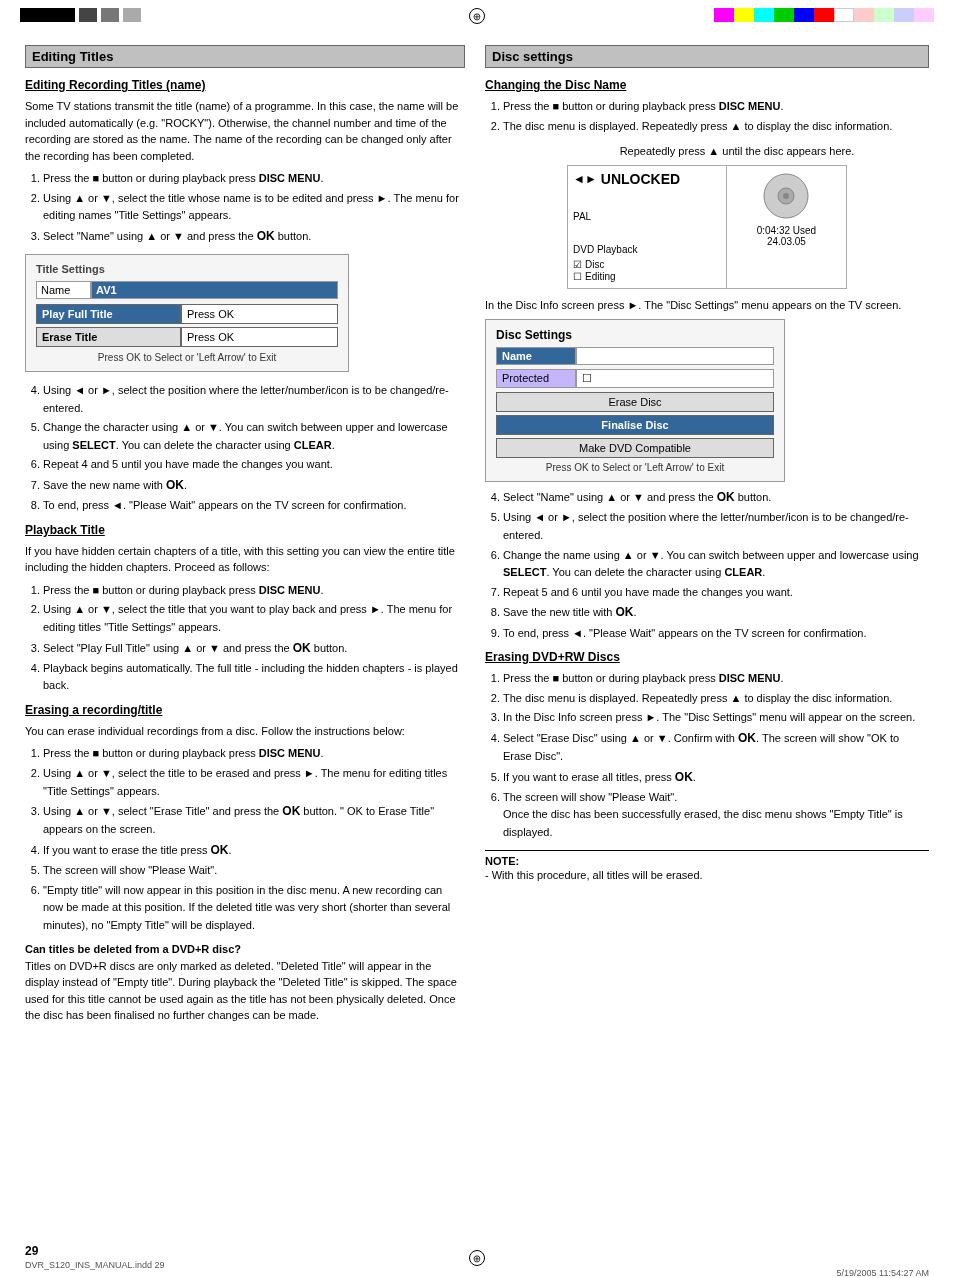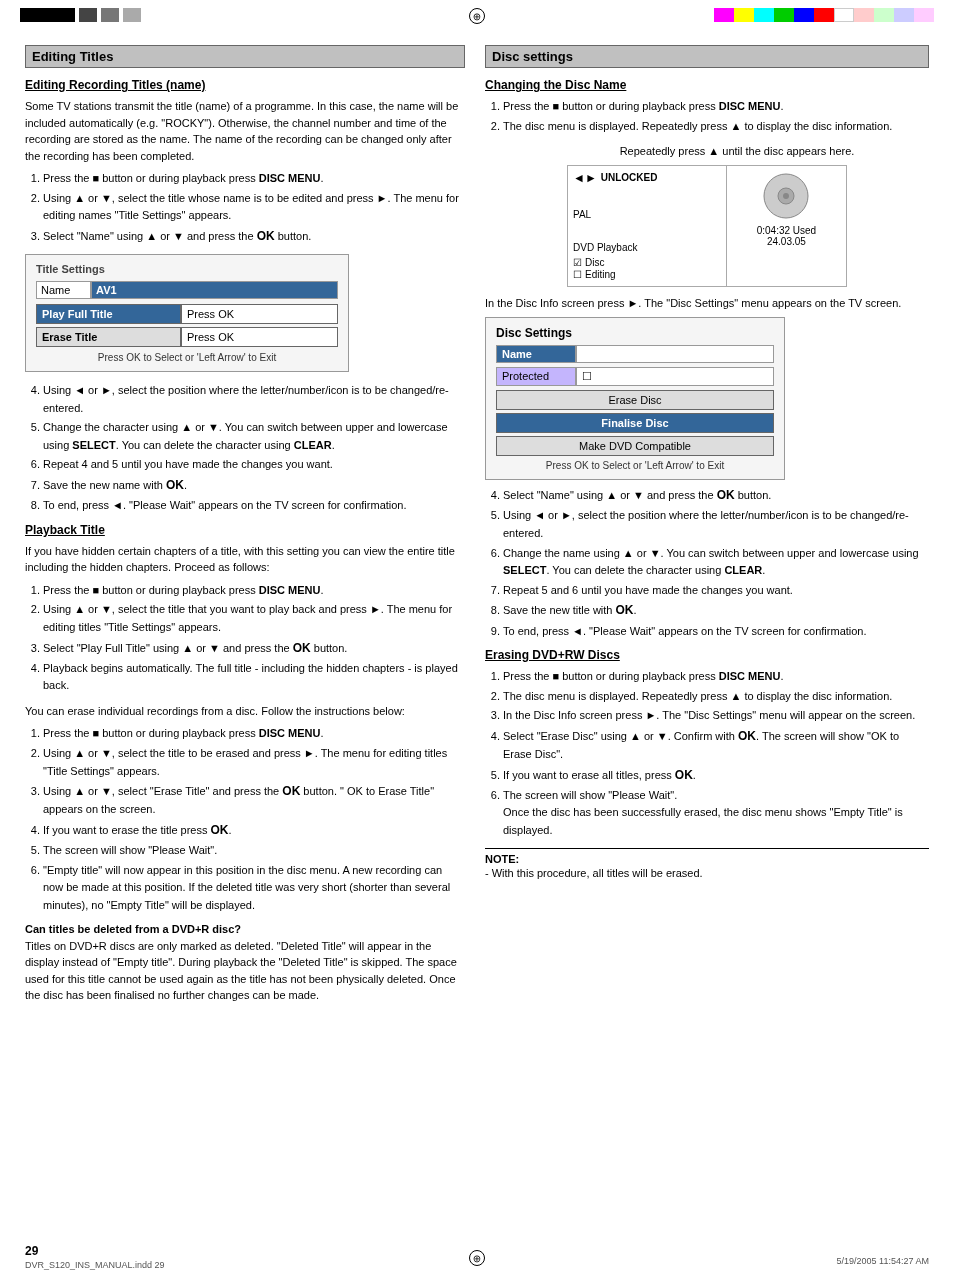--- a/index.html
+++ b/index.html
@@ -212,21 +212,21 @@
     .disc-top-row {
       display: flex;
       align-items: center;
       gap: 4px;
       margin-bottom: 4px;
     }
     .play-icon {
       font-size: 12px;
     }
     .unlocked-text {
-      font-size: 10px;
+      font-size: 14px;
       font-weight: bold;
     }
     .disc-info-line {
       font-size: 10px;
       margin-bottom: 2px;
     }
     .disc-checkboxes {
       margin-top: 4px;
     }
     .disc-check-row {
@@ -348,21 +348,21 @@
     
     .bottom-info {
       position: absolute;
       bottom: 8px;
       left: 25px;
       font-size: 9px;
       color: #555;
     }
     .bottom-info-right {
       position: absolute;
-      bottom: 12px;
+      bottom: 0;
       right: 25px;
       font-size: 9px;
       color: #555;
       text-align: right;
     }
 
     .repeatedly-text {
       font-size: 11px;
       text-align: center;
       margin: 4px 0 2px 60px;
@@ -439,20 +439,21 @@
 
     <div class="subsection-heading">Playback Title</div>
     <p>If you have hidden certain chapters of a title, with this setting you can view the entire title including the hidden chapters. Proceed as follows:</p>
     <ol>
       <li>Press the ■ button or during playback press <span class="bold">DISC MENU</span>.</li>
       <li>Using ▲ or ▼, select the title that you want to play back and press ►. The menu for editing titles "Title Settings" appears.</li>
       <li>Select "Play Full Title" using ▲ or ▼ and press the <span class="ok-symbol">OK</span> button.</li>
       <li>Playback begins automatically. The full title - including the hidden chapters - is played back.</li>
     </ol>
 
+    <div class="subsection-heading">Erasing a recording/title</div>
     <p>You can erase individual recordings from a disc. Follow the instructions below:</p>
     <ol>
       <li>Press the ■ button or during playback press <span class="bold">DISC MENU</span>.</li>
       <li>Using ▲ or ▼, select the title to be erased and press ►. The menu for editing titles "Title Settings" appears.</li>
       <li>Using ▲ or ▼, select "Erase Title" and press the <span class="ok-symbol">OK</span> button. " OK to Erase Title" appears on the screen.</li>
       <li>If you want to erase the title press <span class="ok-symbol">OK</span>.</li>
       <li>The screen will show "Please Wait".</li>
       <li>"Empty title" will now appear in this position in the disc menu. A new recording can now be made at this position. If the deleted title was very short (shorter than several minutes), no "Empty Title" will be displayed.</li>
     </ol>
 

